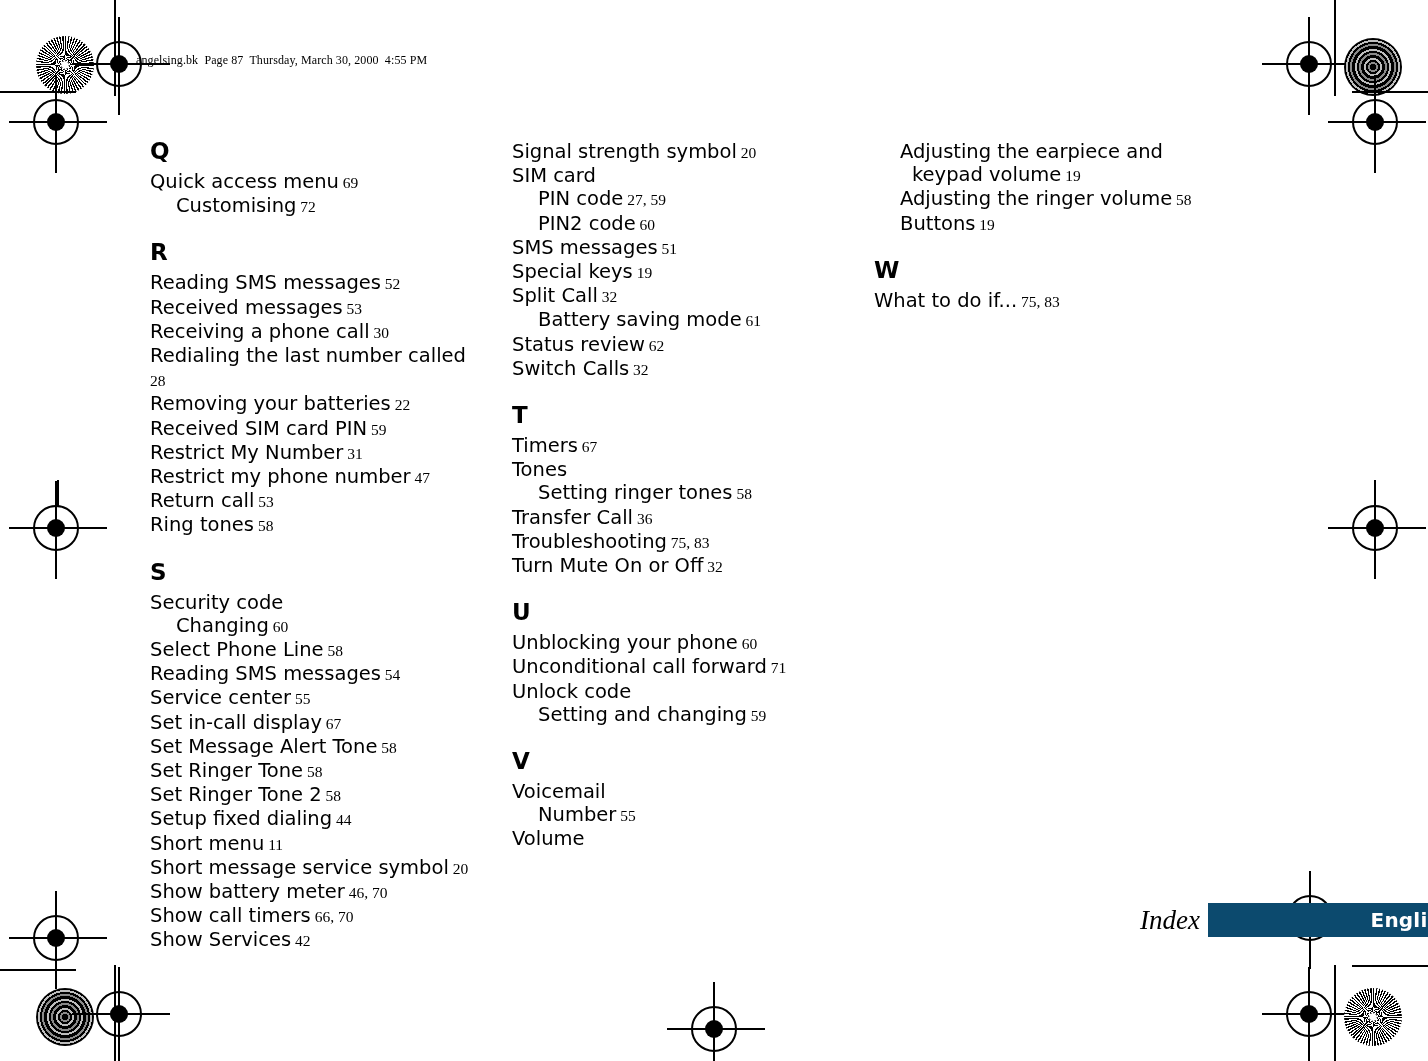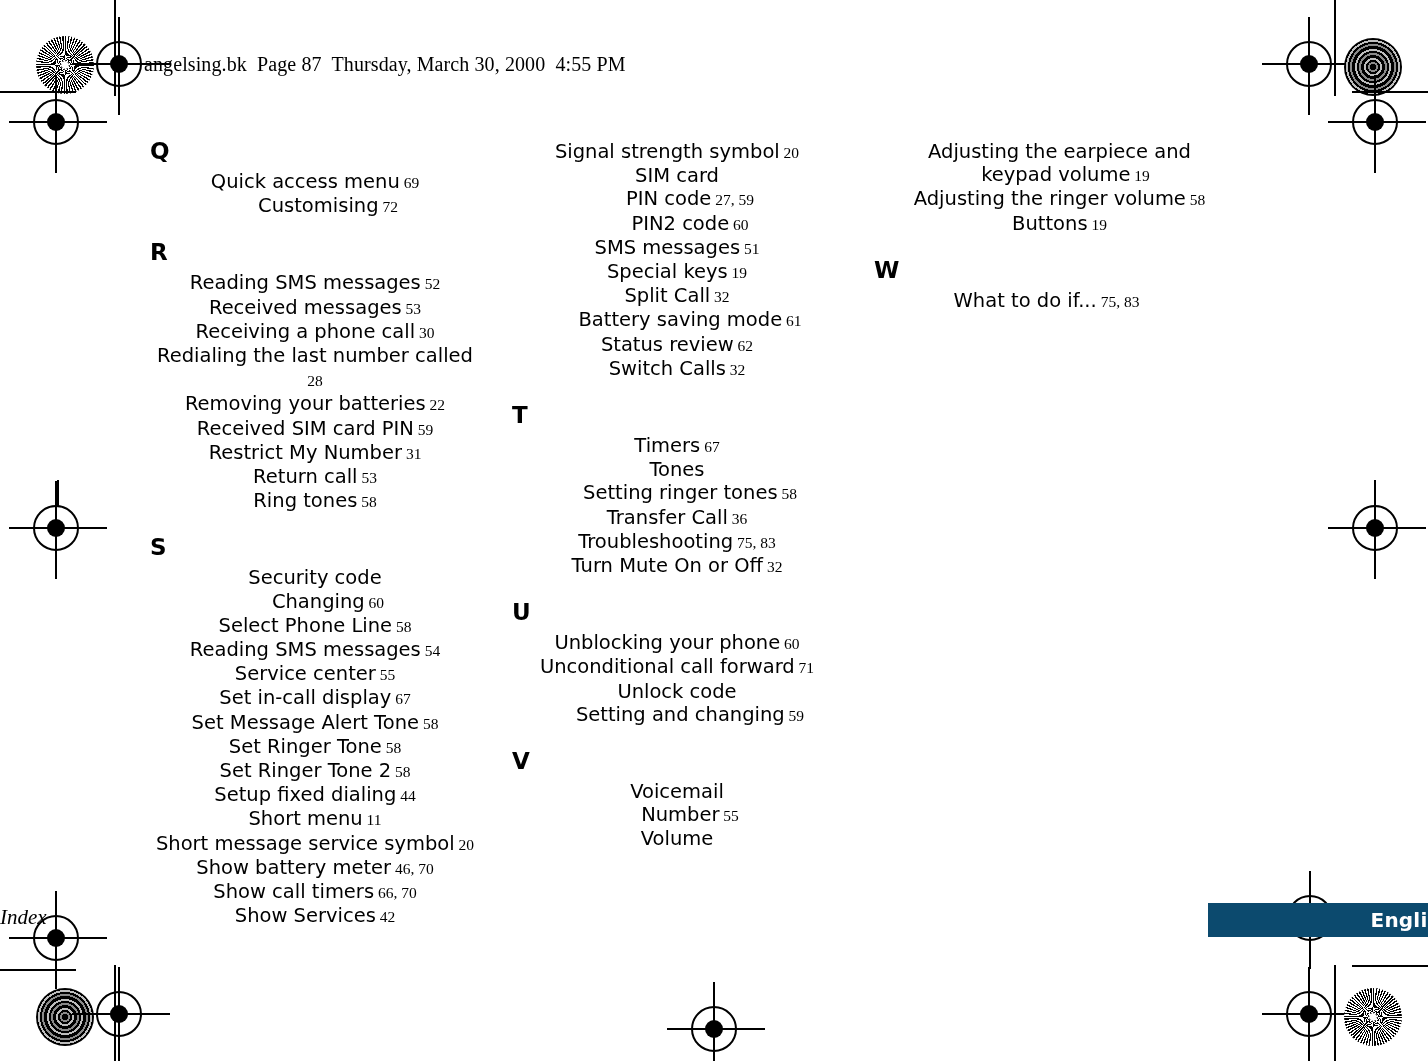--- a/index.html
+++ b/index.html
@@ -59,24 +59,24 @@
       repeating-radial-gradient(circle at 50% 50%, #000 0 3px, #8a8a8a 3px 5px, #000 5px 7px, #bdbdbd 7px 9px);
   }
   .trim {
     position: absolute;
     background: #000;
   }
 
   
   .slugline {
     position: absolute;
-    left: 144px;
+    left: 136px;
     top: 53px;
     font-family: "Liberation Serif", serif;
-    font-size: 20px;
+    font-size: 12px;
     white-space: pre;
     letter-spacing: 0.1px;
   }
 
   
   .columns {
     position: absolute;
     left: 0;
     top: 140px;
     width: 1428px;
@@ -96,21 +96,20 @@
     line-height: 1;
     margin: 0 0 7px 0;
   }
   .section + .section {
     margin-top: 23px;
   }
   .entry {
     font-size: 19.5px;
     line-height: 23.2px;
     white-space: normal;
-    text-align: center;
   }
   .entry.sub {
     padding-left: 26px;
     text-indent: 0;
   }
   
   .entry.sub {
     padding-left: 38px;
     text-indent: -12px;
   }
@@ -118,24 +117,24 @@
     font-family: "Liberation Serif", serif;
     font-size: 15.5px;
   }
 
   
   .folio {
     position: absolute;
     left: 0;
     top: 905px;
     width: 1200px;
-    text-align: left;
+    text-align: right;
     font-family: "Liberation Serif", serif;
     font-style: italic;
-    font-size: 21px;
+    font-size: 27px;
   }
   .lang-tab {
     position: absolute;
     left: 1168px;
     top: 903px;
     width: 246px;
     height: 34px;
     background: #0c4a6e;
     color: #ffffff;
     font-family: "DejaVu Sans", sans-serif;
@@ -236,20 +235,21 @@
       </div>
       <div class="section">
         <div class="section-letter">R</div>
         <div class="entry"><span>Reading SMS messages</span><span class="pg"> 52</span></div>
         <div class="entry"><span>Received messages</span><span class="pg"> 53</span></div>
         <div class="entry"><span>Receiving a phone call</span><span class="pg"> 30</span></div>
         <div class="entry"><span>Redialing the last number called</span><span class="pg"> 28</span></div>
         <div class="entry"><span>Removing your batteries</span><span class="pg"> 22</span></div>
         <div class="entry"><span>Received SIM card PIN</span><span class="pg"> 59</span></div>
         <div class="entry"><span>Restrict My Number</span><span class="pg"> 31</span></div>
+        <div class="entry"><span>Restrict my phone number</span><span class="pg"> 47</span></div>
         <div class="entry"><span>Return call</span><span class="pg"> 53</span></div>
         <div class="entry"><span>Ring tones</span><span class="pg"> 58</span></div>
       </div>
       <div class="section">
         <div class="section-letter">S</div>
         <div class="entry"><span>Security code</span></div>
         <div class="entry sub"><span>Changing</span><span class="pg"> 60</span></div>
         <div class="entry"><span>Select Phone Line</span><span class="pg"> 58</span></div>
         <div class="entry"><span>Reading SMS messages</span><span class="pg"> 54</span></div>
         <div class="entry"><span>Service center</span><span class="pg"> 55</span></div>

